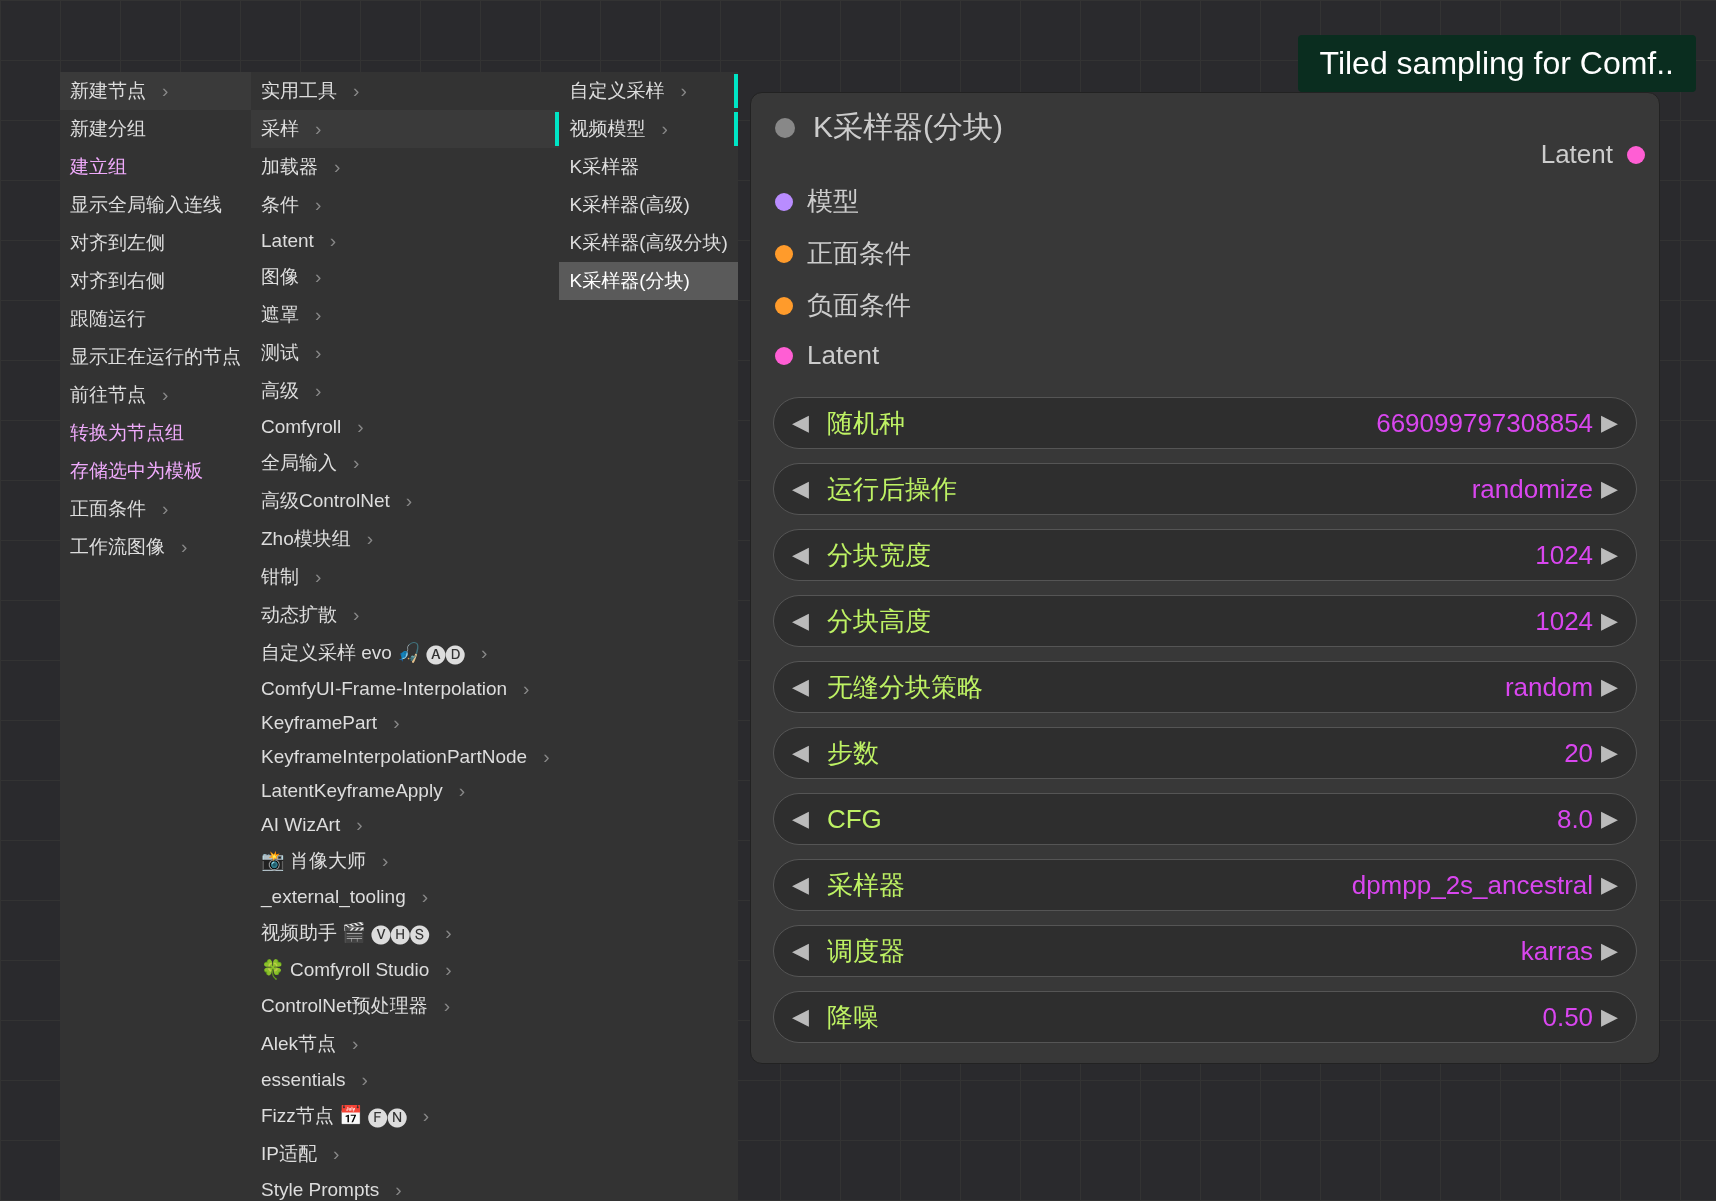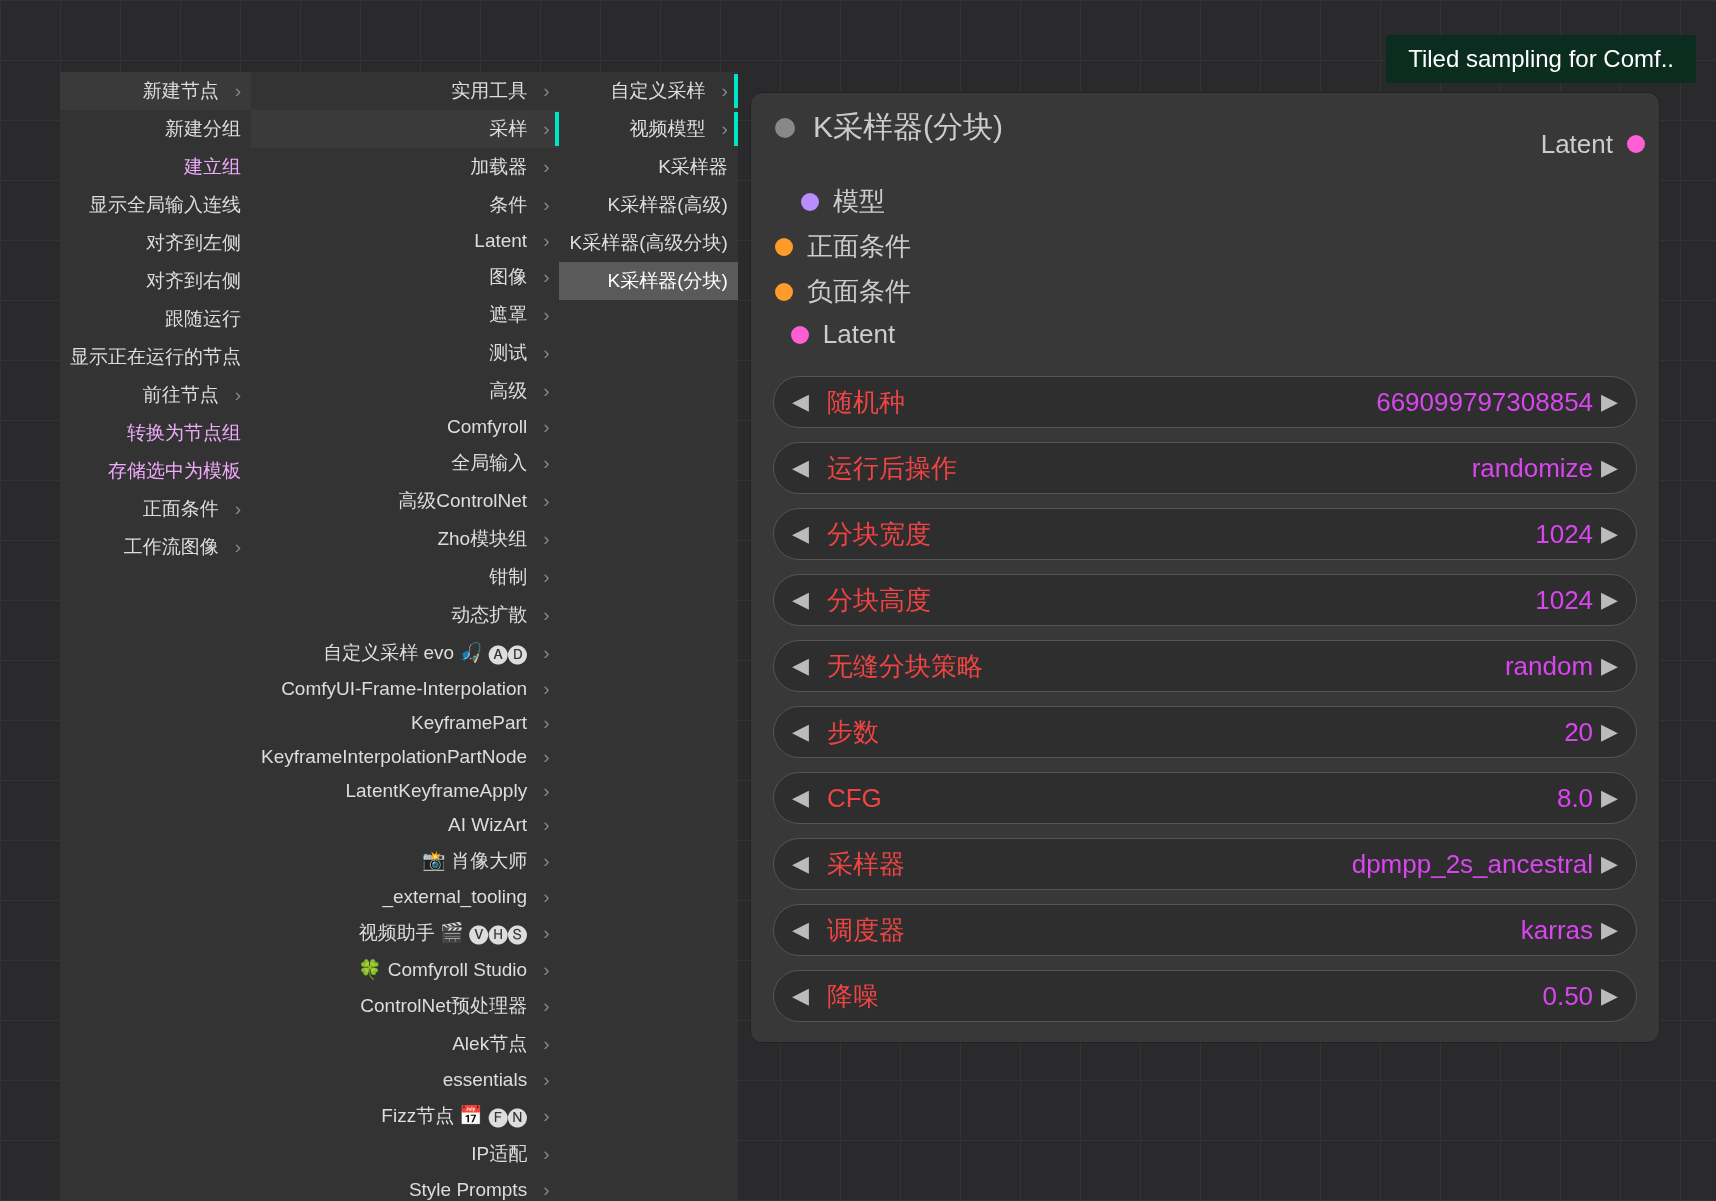--- a/index.html
+++ b/index.html
@@ -18,35 +18,35 @@
     linear-gradient(#333 1px, transparent 1px),
     linear-gradient(90deg, #333 1px, transparent 1px);
   background-size: 60px 60px;
 }
 .tooltip {
   position: absolute;
   top: 35px; right: 20px;
   background: #0a2d1f;
   color: #fff;
   padding: 10px 22px;
-  font-size: 24px;
+  font-size: 32px;
   border-radius: 4px;
 }
 .context-menu-group { position: absolute; top: 72px; left: 60px; display: flex; }
 .menu-col {
   background: #333;
   min-width: 176px;
   display: flex; flex-direction: column;
   font-size: 19px;
 }
 .menu-col.col2 { min-width: 280px; }
 .menu-col.col3 { min-width: 156px; }
 .menu-item {
   padding: 6px 10px;
-  display: flex; align-items: center; justify-content: flex-end;
+  display: flex; align-items: center; justify-content: flex-start;
   color: #ddd;
   cursor: default;
   position: relative;
   white-space: nowrap;
 }
 .menu-item.disabled { color: #f0abfc; }
 .menu-item .arrow { color: #888; margin-left: 16px; }
 .menu-item.active-path { background: #3a3a3a; }
 .menu-item.highlighted { background: #5a5a5a; color: #fff; }
 .cyan-tick {
@@ -69,40 +69,40 @@
 }
 .node-header .dot {
   width: 20px; height: 20px; border-radius: 50%;
   background: #888;
 }
 .node-header .title { font-size: 30px; color: #ccc; }
 .node-io-row {
   display: flex; justify-content: space-between; align-items: center;
   padding: 0 14px;
 }
-.node-inputs { display: flex; flex-direction: column; gap: 10px; padding: 22px 10px 8px 10px; align-items: center; }
+.node-inputs { display: flex; flex-direction: column; gap: 17px; padding: 22px 10px 8px 10px; }
 .io-item { display: flex; align-items: center; gap: 14px; font-size: 26px; }
 .io-item.out { flex-direction: row-reverse; margin-top: -232px; }
 .io-dot { width: 18px; height: 18px; border-radius: 50%; }
 .dot-purple { background: #b98cff; }
 .dot-orange { background: #ff9b2b; }
 .dot-pink { background: #ff5ed4; }
 .widgets { display: flex; flex-direction: column; gap: 14px; padding: 18px 22px 0 22px; }
 .widget {
   background: #2e2e2e;
   border: 1px solid #555;
   border-radius: 26px;
   height: 52px;
   display: flex; align-items: center; justify-content: space-between;
   padding: 0 18px;
   font-size: 26px;
   color: #bbb;
 }
 .widget .dec, .widget .inc { color: #bbb; font-size: 22px; cursor: pointer; user-select: none; }
-.widget .label { flex: 0 0 auto; margin-left: 18px; color: #ef4444; }
+.widget .label { flex: 0 0 auto; margin-left: 18px; color: #bef264; }
 .widget .spacer { flex: 1; }
 .widget .value { margin-right: 8px; color: #d946ef; }
 </style>
 </head>
 <body>
 
 <div class="grid-bg"></div>
 
 <div class="tooltip">Tiled sampling for Comf..</div>
 

